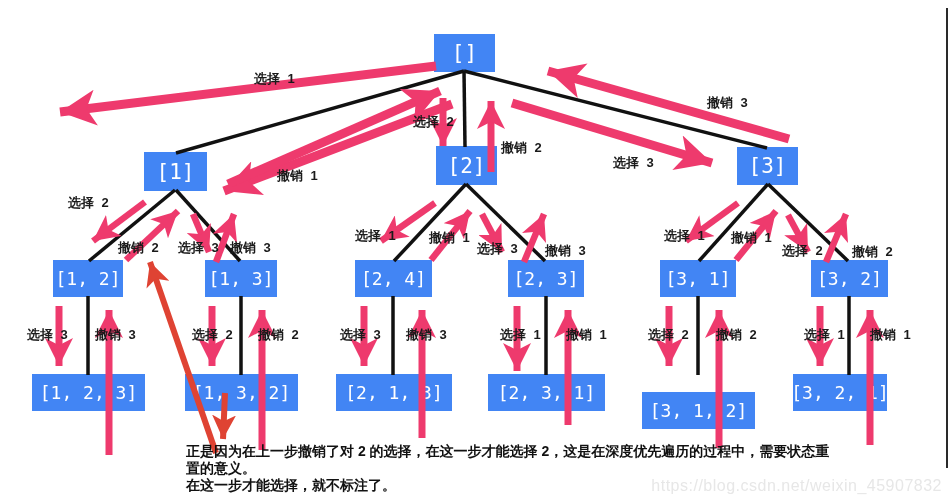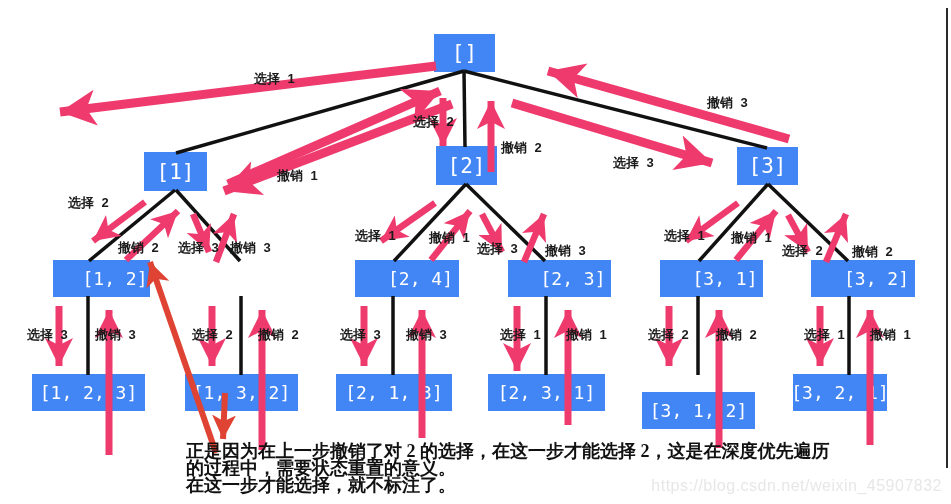--- a/index.html
+++ b/index.html
@@ -2,48 +2,49 @@
 <html><head>
 <meta charset="utf-8">
 <style>
   html,body{margin:0;padding:0;background:#fff;}
   #stage{position:relative;width:951px;height:504px;background:#ffffff;overflow:hidden;
          font-family:"Liberation Sans",sans-serif;}
   .node{position:absolute;background:#4285f4;color:#ffffff;display:flex;align-items:center;
         justify-content:center;font-family:"DejaVu Sans Mono",monospace;font-weight:normal;
         white-space:nowrap;}
   .node.big{font-size:21px;}
-  .node.mid{font-size:18px;padding-left:27px;}
+  .node.mid{font-size:18px;}
   .node.leaf{font-size:18px;}
   svg.overlay{position:absolute;left:0;top:0;pointer-events:none;}
   line.edge{stroke:#111111;stroke-width:3.5;}
   line.pk{stroke:#ee3a6d;}
   line.rd{stroke:#df4333;}
   .w9{stroke-width:9;}
   .w7{stroke-width:7;}
   .w65{stroke-width:6.5;}
   .w6{stroke-width:6;}
   .lbl{position:absolute;font-size:13px;font-weight:600;color:#1a1a1a;white-space:nowrap;
        word-spacing:4px;line-height:14px;}
-  .caption{position:absolute;left:186px;top:443px;width:645px;font-size:18px;font-weight:600;
-           color:#111111;line-height:17px;font-family:Liberation Serif, serif;}
+  .caption{position:absolute;left:186px;top:443px;width:645px;font-size:14px;font-weight:600;
+           color:#111111;line-height:17px;}
   .watermark{position:absolute;right:9px;top:477px;font-size:16px;color:#e7e7e7;
              letter-spacing:0.5px;}
   .right-border{position:absolute;left:946px;top:8px;width:2px;height:460px;background:#2a2a2a;}
 </style>
 </head>
 <body>
 
 <div id="stage">
 
   <div class="node big" style="left:434px;top:34px;width:61px;height:38px">[]</div>
   <div class="node big" style="left:144px;top:152px;width:63px;height:39px">[1]</div>
   <div class="node big" style="left:436px;top:146px;width:61px;height:39px">[2]</div>
   <div class="node big" style="left:737px;top:147px;width:61px;height:38px">[3]</div>
   <div class="node mid" style="left:53px;top:260px;width:70px;height:37px">[1, 2]</div>
+  <div class="node mid" style="left:205px;top:260px;width:72px;height:37px">[1, 3]</div>
   <div class="node mid" style="left:355px;top:260px;width:77px;height:37px">[2, 4]</div>
   <div class="node mid" style="left:508px;top:260px;width:76px;height:37px">[2, 3]</div>
   <div class="node mid" style="left:660px;top:260px;width:76px;height:37px">[3, 1]</div>
   <div class="node mid" style="left:811px;top:260px;width:77px;height:37px">[3, 2]</div>
   <div class="node leaf" style="left:32px;top:374px;width:113px;height:37px">[1, 2, 3]</div>
   <div class="node leaf" style="left:185px;top:374px;width:113px;height:37px">[1, 3, 2]</div>
   <div class="node leaf" style="left:336px;top:374px;width:116px;height:37px">[2, 1, 3]</div>
   <div class="node leaf" style="left:488px;top:374px;width:117px;height:37px">[2, 3, 1]</div>
   <div class="node leaf" style="left:642px;top:392px;width:113px;height:37px">[3, 1, 2]</div>
   <div class="node leaf" style="left:793px;top:374px;width:94px;height:37px">[3, 2, 1]</div>

